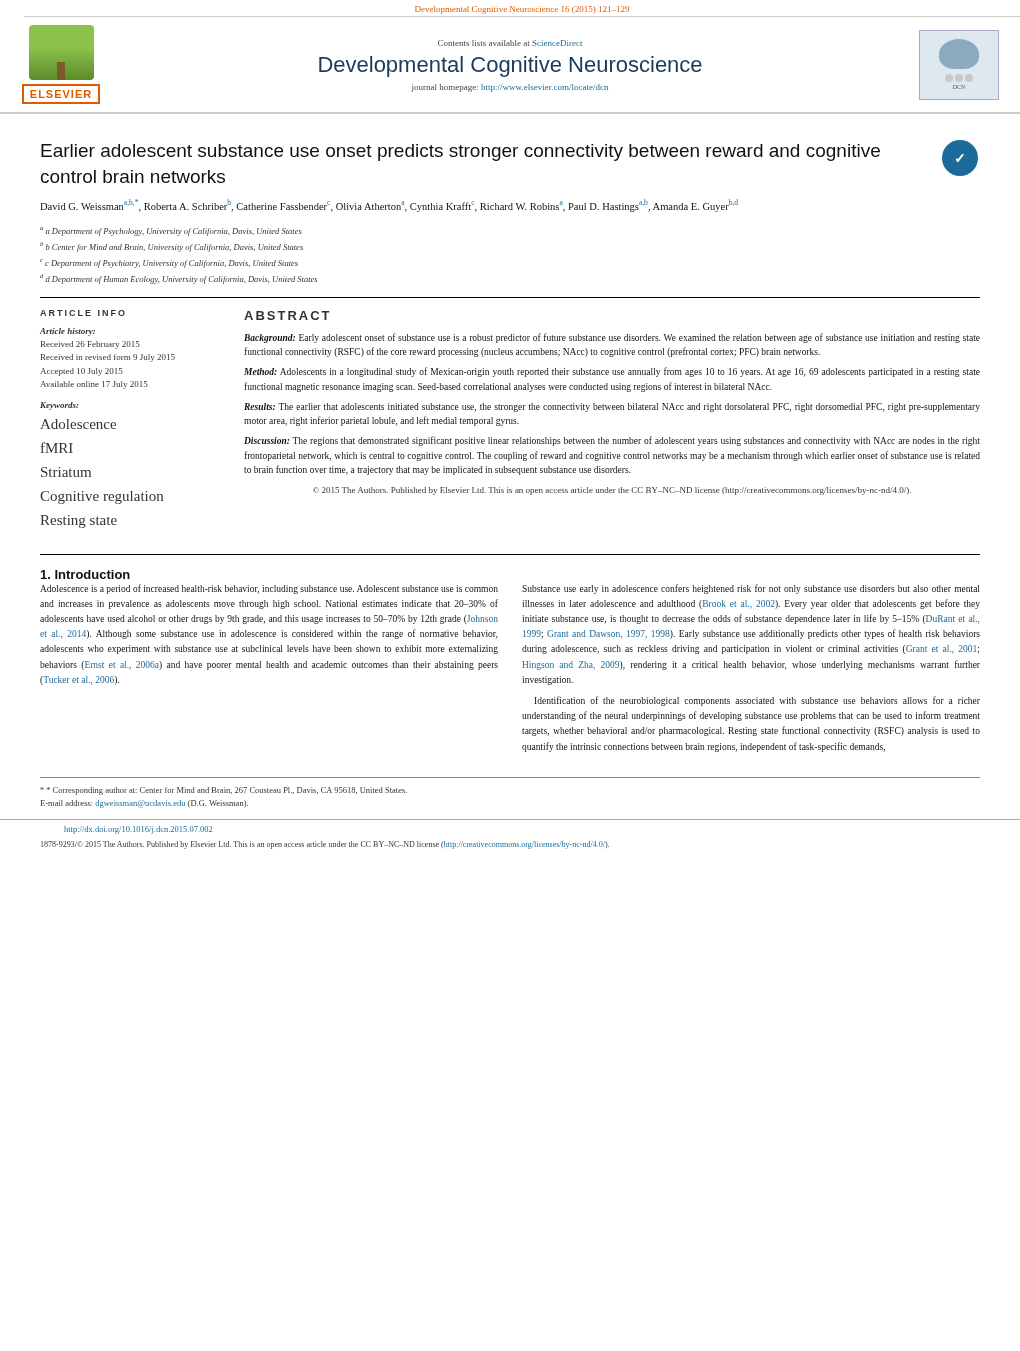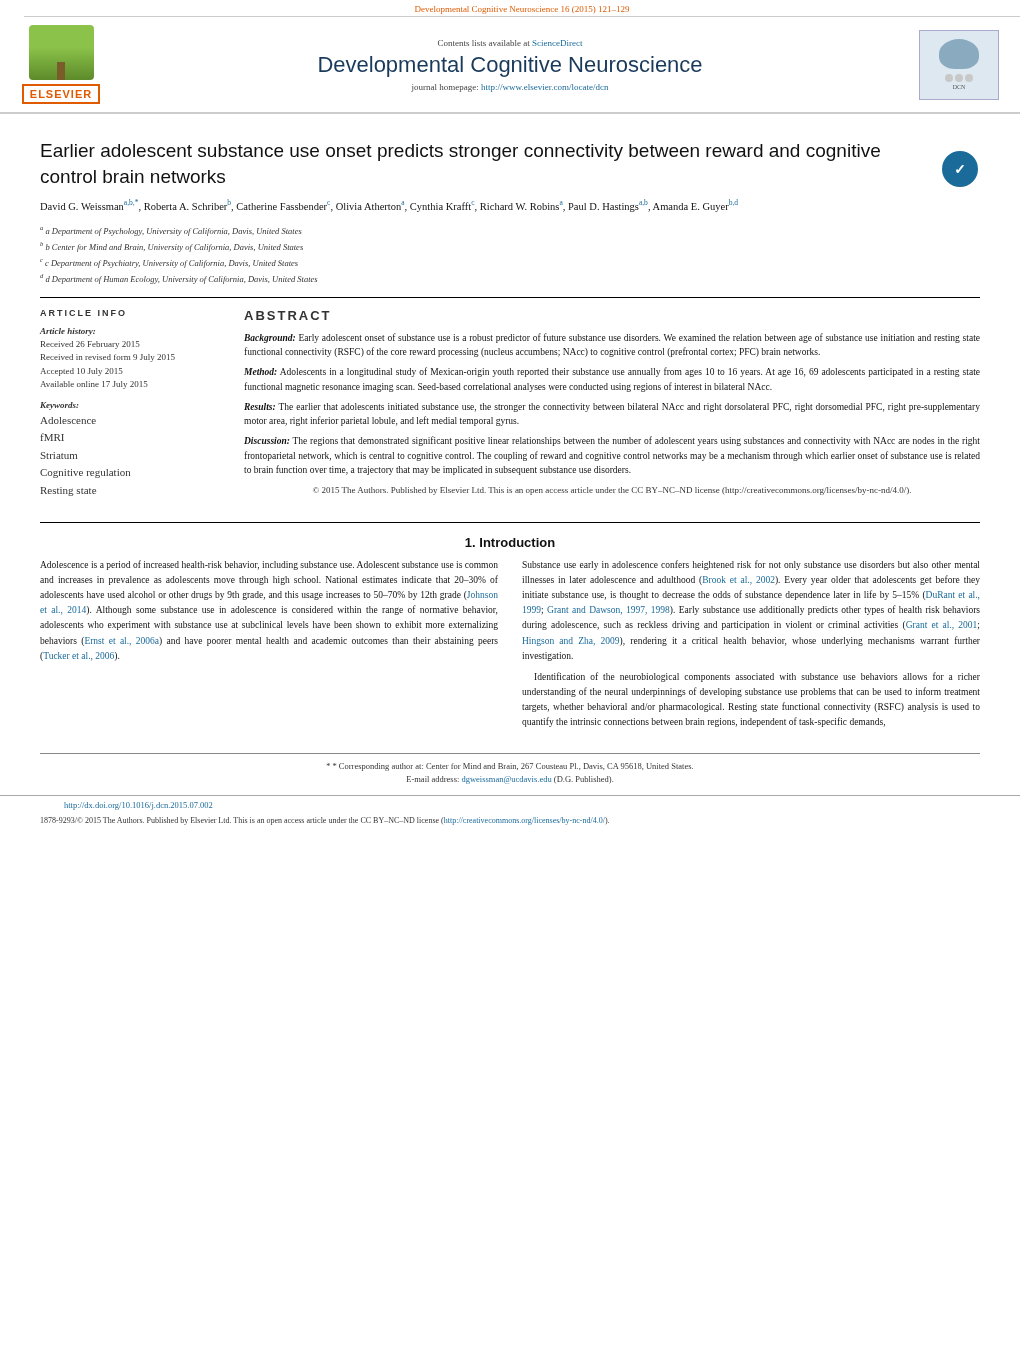--- a/index.html
+++ b/index.html
@@ -105,21 +105,21 @@
       border-radius: 50%;
       background: #c8c8c8;
     }
 
     .article-body {
       padding: 10px 40px 0 40px;
     }
 
     .article-title-section {
       display: flex;
-      align-items: flex-end;
+      align-items: flex-start;
       margin: 14px 0 8px 0;
       gap: 10px;
     }
     .article-title {
       font-size: 19px;
       font-family: Arial, sans-serif;
       font-weight: normal;
       color: #111;
       line-height: 1.35;
       flex: 1;
@@ -202,21 +202,21 @@
       font-size: 9px;
       color: #333;
       line-height: 1.5;
     }
     .keywords-section .label {
       font-style: italic;
       font-weight: bold;
       font-size: 9px;
     }
     .keyword {
-      font-size: 11px;
+      font-size: 15px;
       color: #333;
       line-height: 1.6;
     }
 
     .abstract-col {
       flex: 1;
     }
     .abstract-title {
       font-family: Arial, sans-serif;
       font-size: 13px;
@@ -253,22 +253,20 @@
     }
 
     .intro-section {
       margin-top: 12px;
     }
     .section-number-title {
       font-size: 13px;
       font-family: Arial, sans-serif;
       font-weight: bold;
       color: #111;
-      margin-bottom: 8px;
-      text-align: center;
     }
 
     .two-col-body {
       display: flex;
       gap: 24px;
     }
     .body-col {
       flex: 1;
       font-size: 9.5px;
       color: #111;
@@ -288,21 +286,20 @@
       font-size: 9.5px;
     }
 
     .footnotes {
       margin-top: 16px;
       border-top: 1px solid #888;
       padding-top: 6px;
       font-size: 8.5px;
       color: #333;
       line-height: 1.5;
-      text-align: center;
     }
     .footnotes .star { font-size: 8px; }
     .footnotes a { color: #1a6a9a; text-decoration: none; }
 
     .footer-bar {
       margin-top: 10px;
       border-top: 1px solid #aaa;
       padding: 4px 64px;
       font-size: 8.5px;
       color: #1a6a9a;
@@ -467,21 +464,21 @@
     </div>
   </div>
 
   <div class="footnotes">
     <div>
       <span class="star">*</span> <span>* Corresponding author at: Center for Mind and Brain, 267 Cousteau Pl., Davis, CA 95618, United States.</span>
     </div>
     <div>
       <span>E-mail address:</span>
       <a href="#">dgweissman@ucdavis.edu</a>
-      <span>(D.G. Published).</span>
+      <span>(D.G. Weissman).</span>
     </div>
   </div>
 
 </div>
 
 <div class="footer-bar">
   <a href="#">http://dx.doi.org/10.1016/j.dcn.2015.07.002</a>
 </div>
 <div class="footer-disclaimer">
   <span>1878-9293/© 2015 The Authors. Published by Elsevier Ltd. This is an open access article under the CC BY–NC–ND license (<a href="#">http://creativecommons.org/licenses/by-nc-nd/4.0/</a>).</span>

